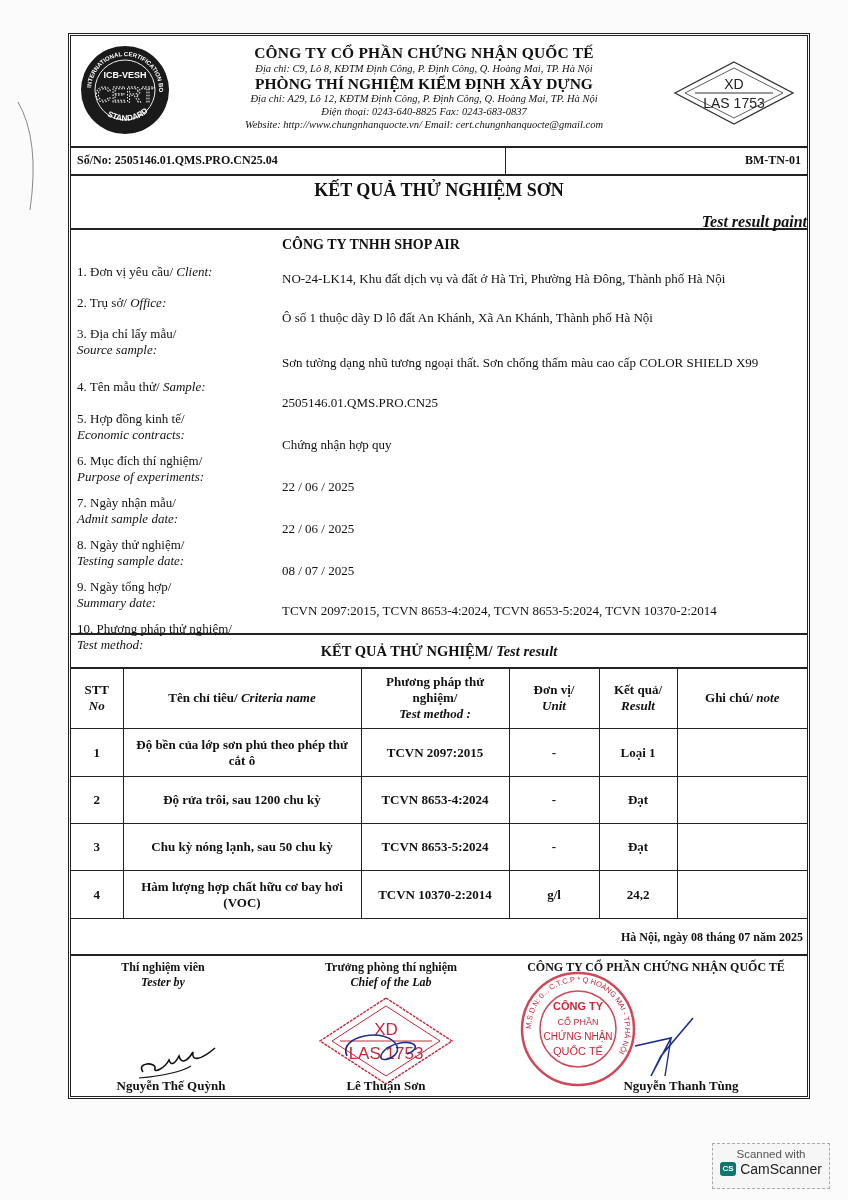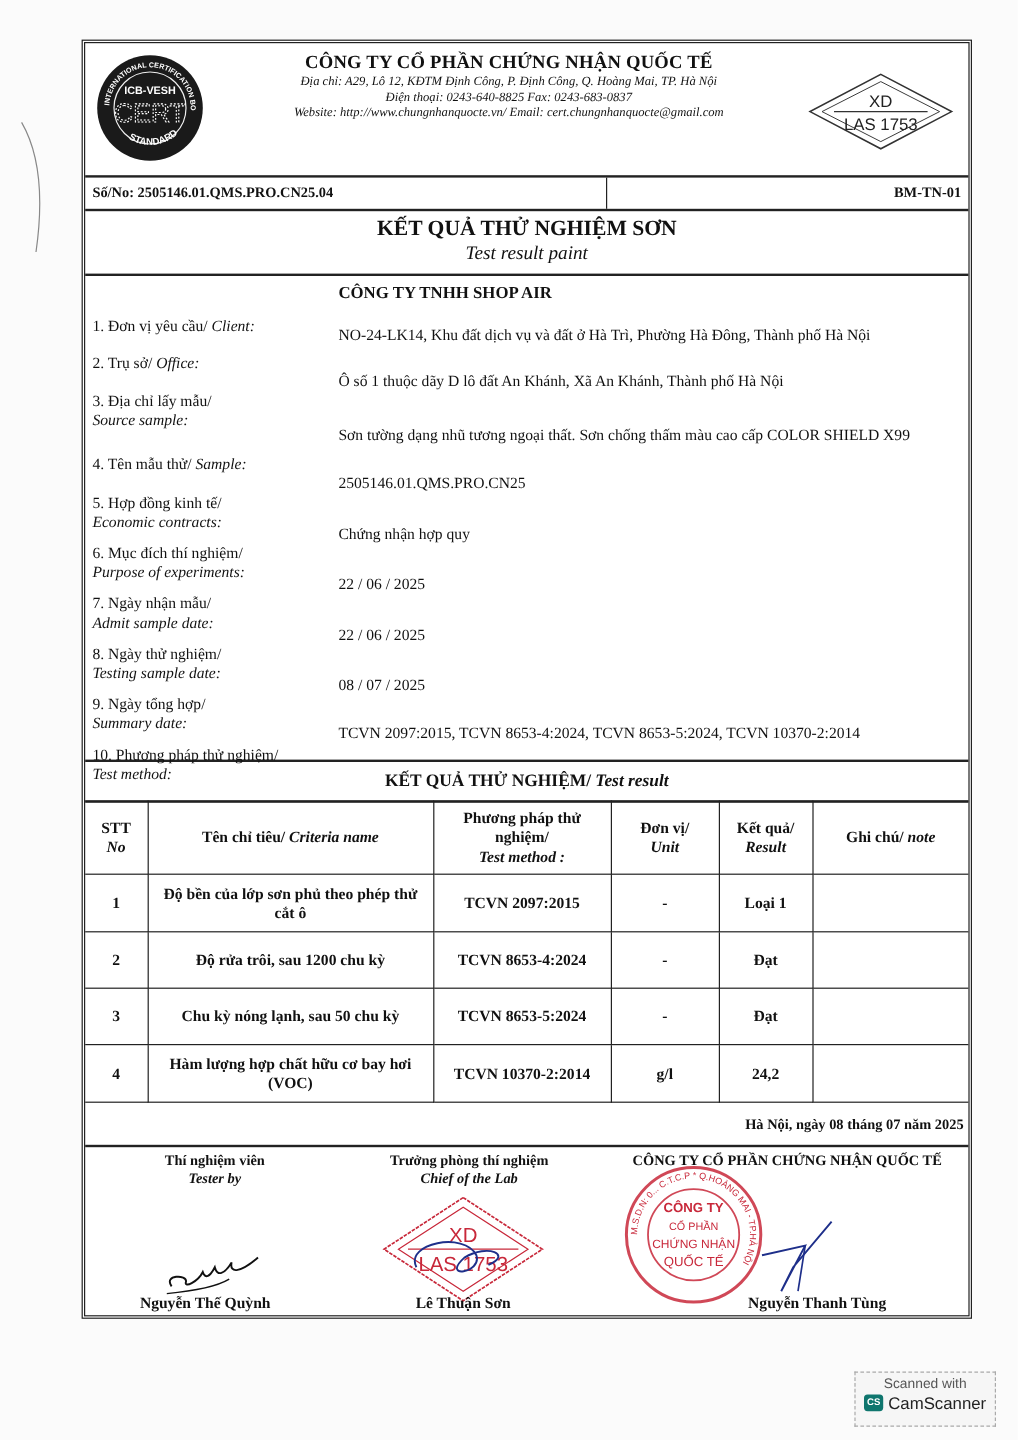--- a/index.html
+++ b/index.html
@@ -15,21 +15,21 @@
   .hdr-line { font-style:italic; font-size:10.5px; line-height:13px; }
   .hdr-lab { font-weight:bold; font-size:15.5px; line-height:17px; }
   .row-no { position:absolute; left:0; top:110px; width:100%; height:26px;
             border-top:2px solid #222; border-bottom:2px solid #222; }
   .row-no .no { position:absolute; left:6px; top:5px; font-weight:bold; font-size:12px; }
   .row-no .divider { position:absolute; left:434px; top:0; bottom:0; border-left:1.5px solid #222; }
   .row-no .code { position:absolute; right:6px; top:5px; font-weight:bold; font-size:12px;margin-left:26px; }
   .title-block { position:absolute; left:0; top:138px; width:100%; height:54px; text-align:center;
                  border-bottom:2px solid #222; }
   .title-main { font-weight:bold; font-size:18px; margin-top:6px; }
-  .title-sub { font-weight:normal; font-style:italic; font-size:16px; margin-top:2px; }
+  .title-sub { font-weight:bold; font-style:italic; font-size:16px; margin-top:12px;text-align:right; }
   .info { position:absolute; left:0; top:194px; width:100%; height:403px; border-bottom:2px solid #222; }
   .info-row { position:absolute; left:6px; right:6px; font-size:13px; }
   .info-label { position:absolute; left:0; width:200px; line-height:16px;margin-top:24px; }
   .info-label i { font-style:italic; }
   .info-value { position:absolute; left:205px; line-height:16px; white-space:nowrap; }
   .bold { font-weight:bold; }
   .results-title { position:absolute; left:0; top:599px; width:100%; height:32px; text-align:center;
                    font-weight:bold; font-size:14.5px; line-height:32px; border-bottom:2px solid #222; }
   table.results { position:absolute; left:0; top:631px; width:100%; border-collapse:collapse; font-size:13px; }
   table.results td, table.results th { border:1.5px solid #222; text-align:center; vertical-align:middle; padding:2px 4px; }
@@ -70,20 +70,22 @@
       <text x="46" y="34" fill="#fff" font-size="9" font-weight="bold" text-anchor="middle" font-family="Liberation Sans, sans-serif">ICB-VESH</text>
       <text x="46" y="58" fill="none" stroke="#fff" stroke-width="0.9" stroke-dasharray="1.5 1.5" font-size="22" text-anchor="middle" font-family="Liberation Sans, sans-serif">CERT</text>
       <path id="arcTop" d="M12 46 A34 34 0 0 1 80 46" fill="none"></path>
       <text fill="#fff" font-size="6" font-weight="bold" font-family="Liberation Sans, sans-serif"><textPath href="#arcTop" startOffset="2">INTERNATIONAL CERTIFICATION BODY</textPath></text>
       <path id="arcBot" d="M18 62 A34 34 0 0 0 74 62" fill="none"></path>
       <text fill="#fff" font-size="8" font-weight="bold" font-family="Liberation Sans, sans-serif"><textPath href="#arcBot" startOffset="14">STANDARD</textPath></text>
     </svg>
 
     <div class="hdr-text">
       <div class="hdr-company">CÔNG TY CỔ PHẦN CHỨNG NHẬN QUỐC TẾ</div>
+      <div class="hdr-line">Địa chỉ: C9, Lô 8, KĐTM Định Công, P. Định Công, Q. Hoàng Mai, TP. Hà Nội</div>
+      <div class="hdr-lab">PHÒNG THÍ NGHIỆM KIỂM ĐỊNH XÂY DỰNG</div>
       <div class="hdr-line">Địa chỉ: A29, Lô 12, KĐTM Định Công, P. Định Công, Q. Hoàng Mai, TP. Hà Nội</div>
       <div class="hdr-line">Điện thoại: 0243-640-8825    Fax: 0243-683-0837</div>
       <div class="hdr-line">Website: http://www.chungnhanquocte.vn/ Email: cert.chungnhanquocte@gmail.com</div>
     </div>
 
     <svg class="logo-right" viewBox="0 0 122 66">
       <polygon points="61,2 120,33 61,64 2,33" fill="none" stroke="#333" stroke-width="1.3"></polygon>
       <polygon points="61,8 110,33 61,58 12,33" fill="none" stroke="#333" stroke-width="0.8"></polygon>
       <line x1="22" y1="33" x2="100" y2="33" stroke="#333" stroke-width="1"></line>
       <text x="61" y="29" font-size="14" text-anchor="middle" font-family="Liberation Sans, sans-serif" fill="#222">XD</text>
@@ -200,21 +202,21 @@
       <td></td>
     </tr>
   </tbody>
     </table>
 
   <div class="date-row">
     <span>Hà Nội, ngày 08 tháng 07 năm 2025</span>
   </div>
 
   <div class="sig-block">
-    <div class="sig-col" style="left:48px;width:120px">
+    <div class="sig-col" style="left:32px;width:120px">
       <div>Thí nghiệm viên</div>
       <i>Tester by</i>
     </div>
     <div class="sig-col" style="left:230px;width:180px">
       <div>Trưởng phòng thí nghiệm</div>
       <i>Chief of the Lab</i>
     </div>
     <div class="sig-col" style="left:430px;width:310px">
       <div>CÔNG TY CỔ PHẦN CHỨNG NHẬN QUỐC TẾ</div>
     </div>

